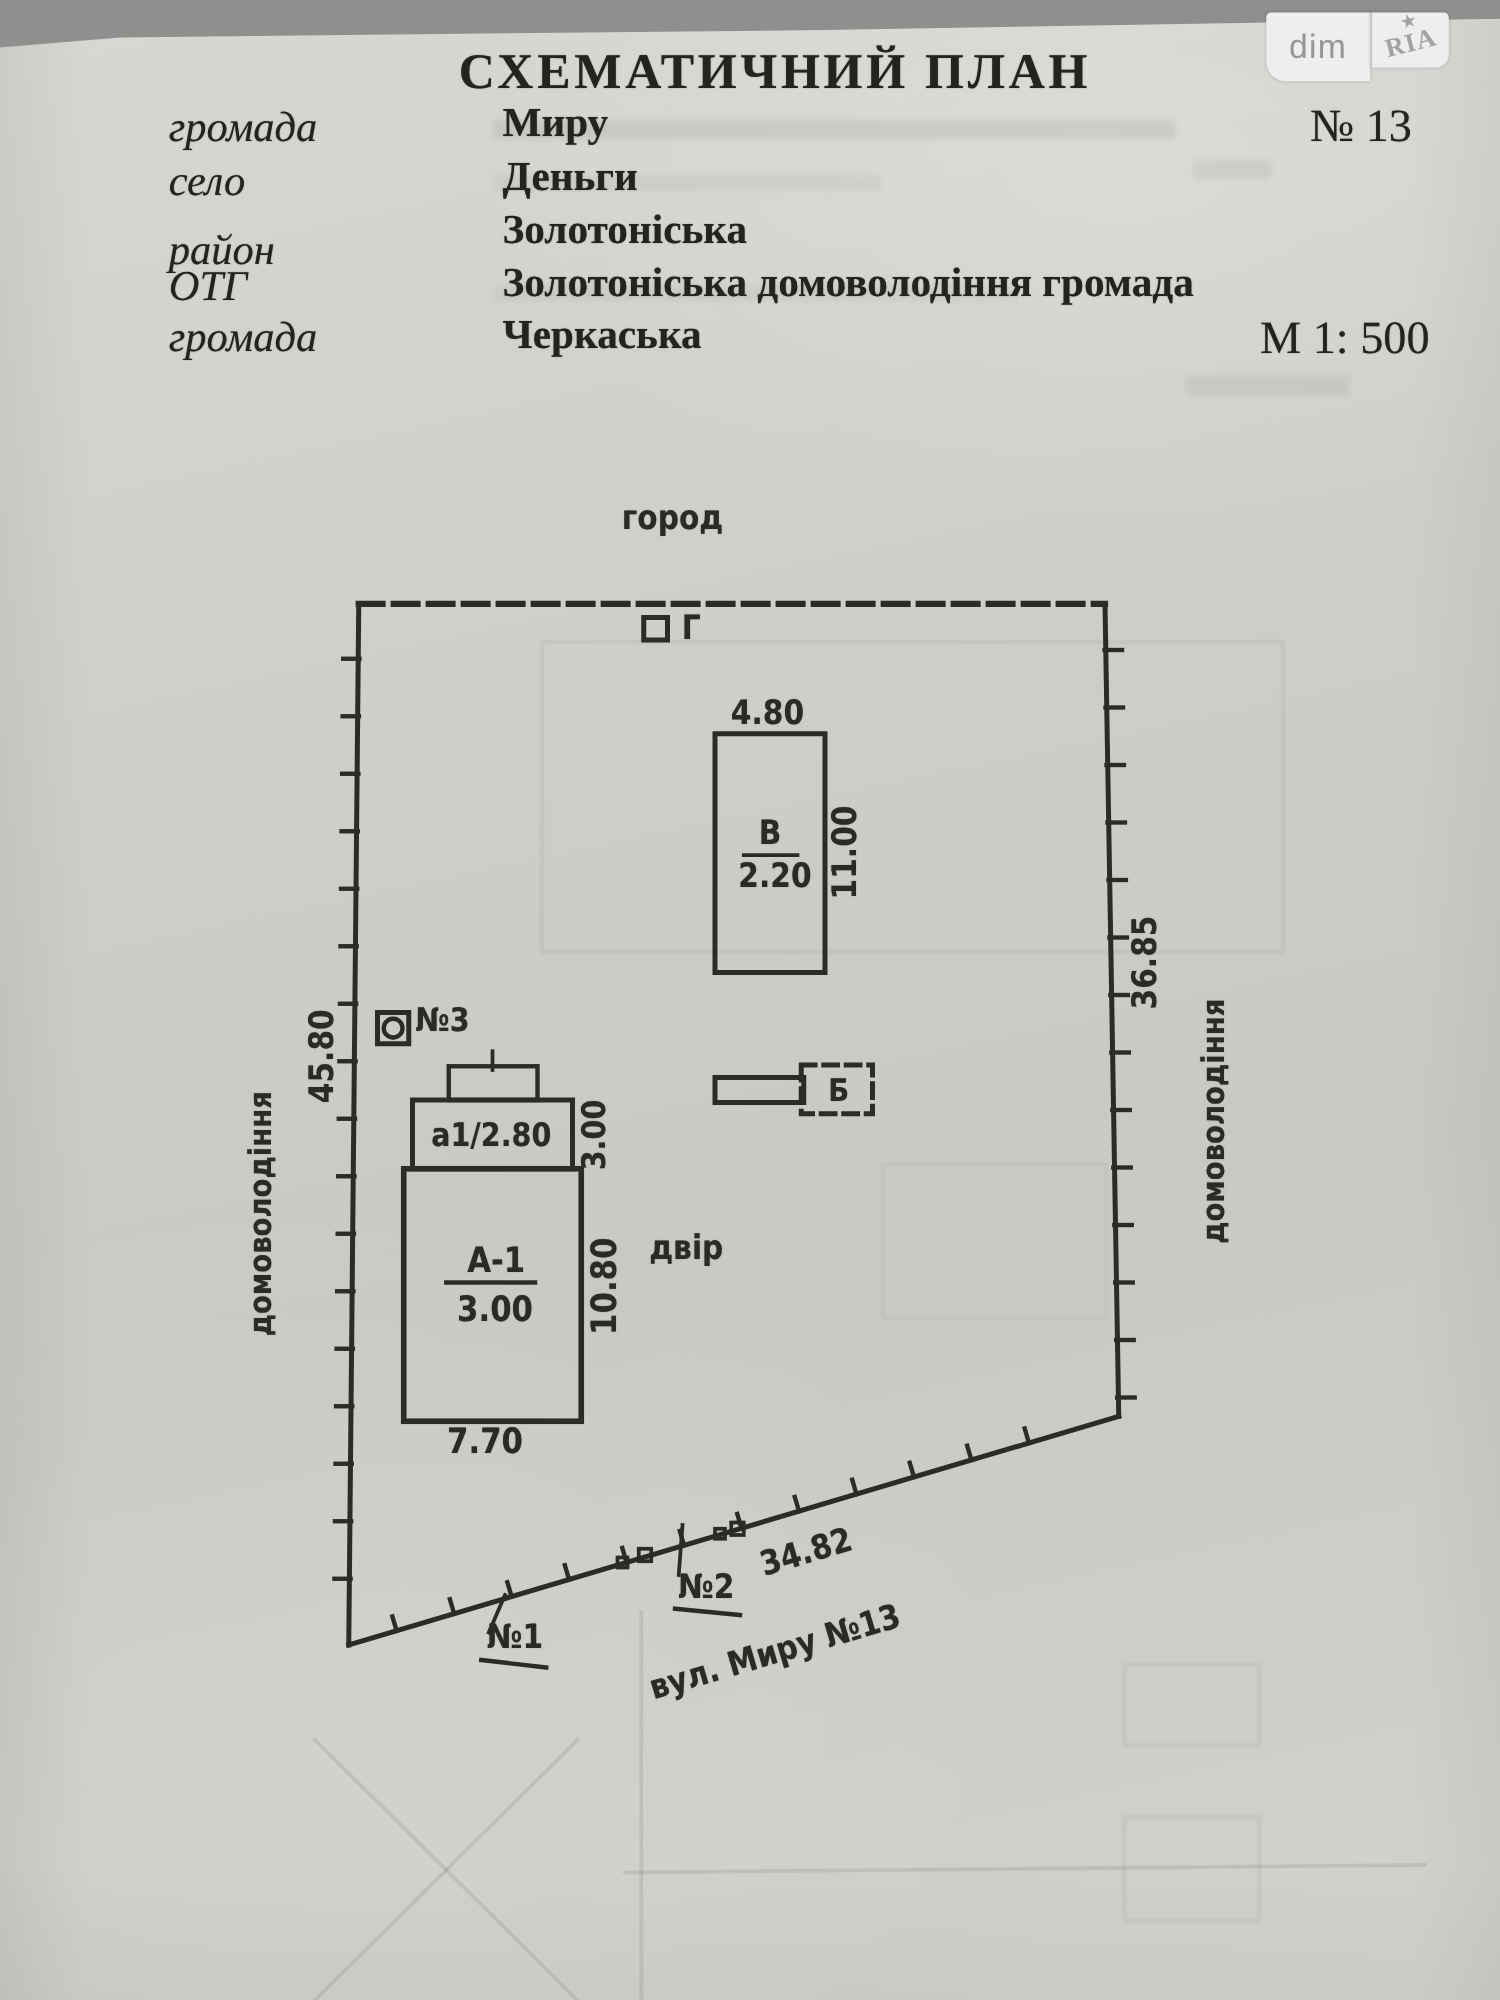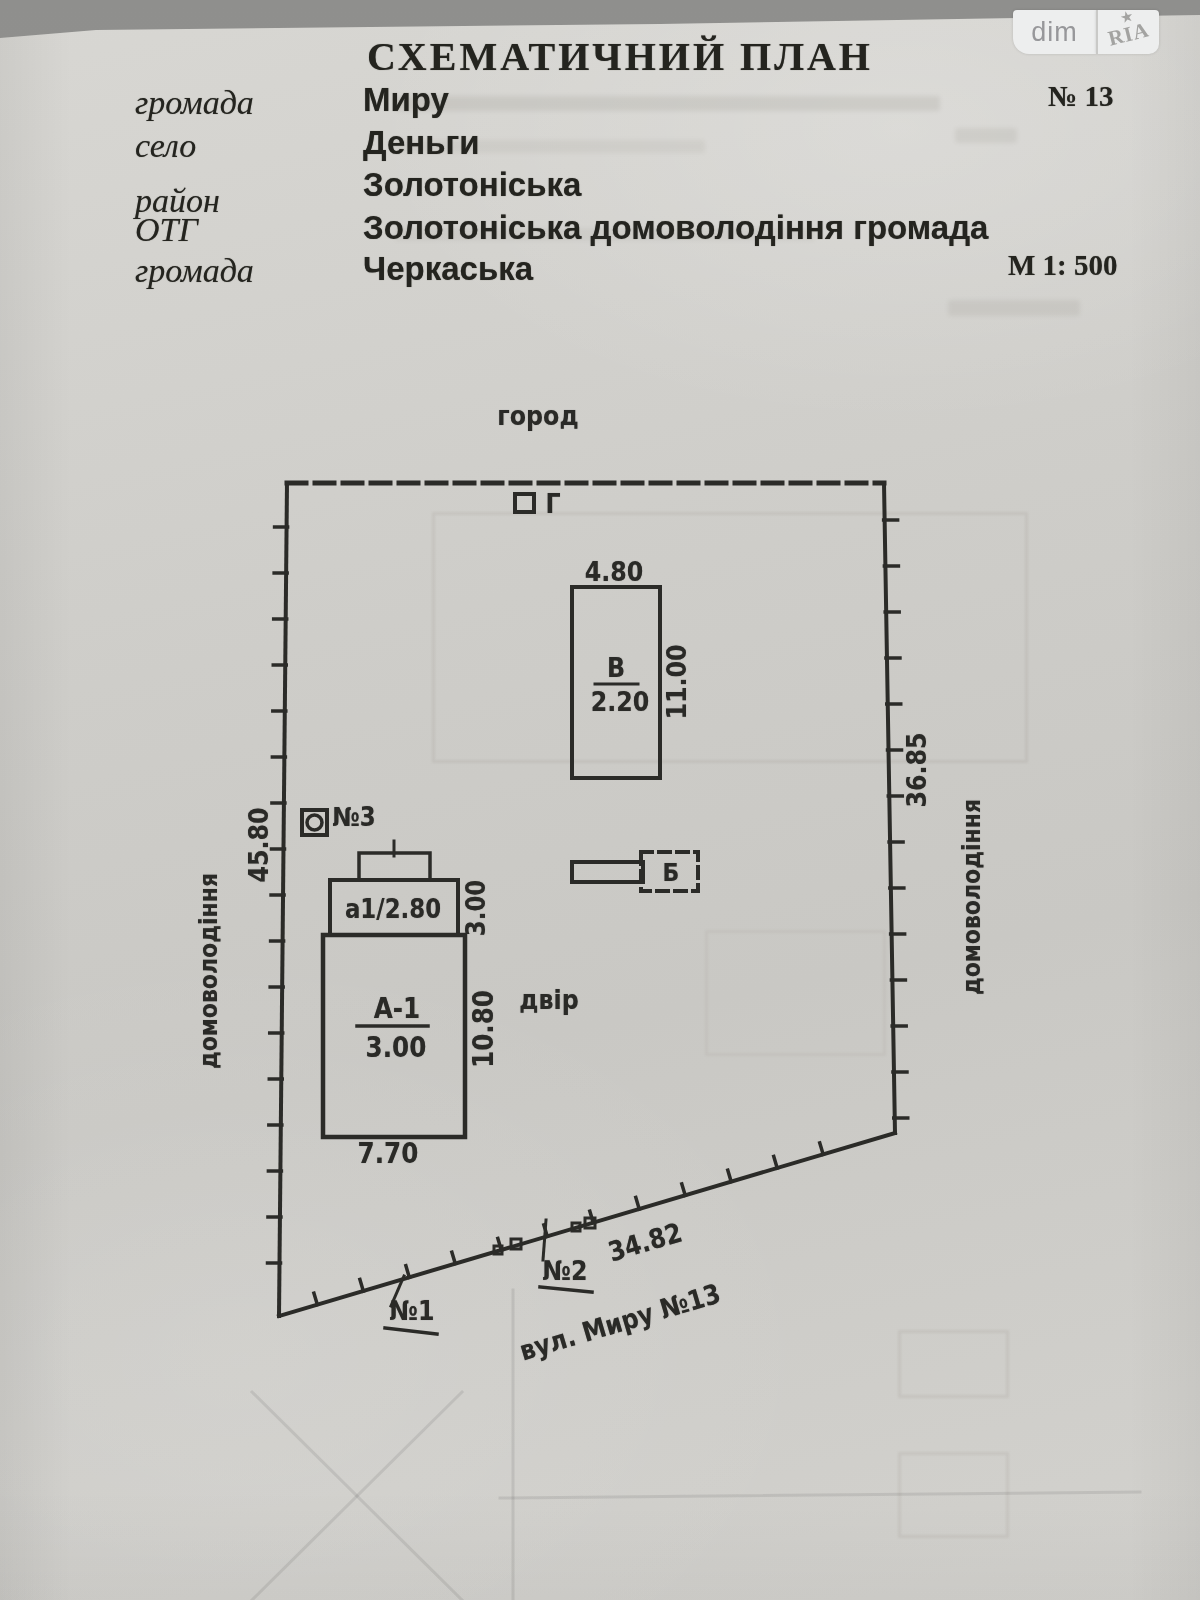--- a/index.html
+++ b/index.html
@@ -20,42 +20,42 @@
   .paper::after{ 
     content:"";position:absolute;inset:0;
     background:
       linear-gradient(90deg, rgba(0,0,0,.05) 0%, rgba(0,0,0,0) 6%, rgba(0,0,0,0) 94%, rgba(0,0,0,.04) 100%),
       linear-gradient(0deg, rgba(0,0,0,.035) 0%, rgba(0,0,0,0) 7%);
   }
   
   .logo{position:absolute;left:1013px;top:10px;width:146px;height:44px;display:flex;}
   .logo .pane{background:#edeeee;box-shadow:0 0 3px rgba(0,0,0,.15);}
   .logo .dim{
-    width:84px;height:44px;border-radius:4px 0 0 16px;
+    width:84px;height:55px;border-radius:4px 0 0 16px;
     display:flex;align-items:center;justify-content:center;
     color:#97979a;font-size:27px;font-weight:500;letter-spacing:1px;
   }
   .logo .ria{
     width:62px;height:44px;border-left:2px solid #c9c9c7;border-radius:0 4px 10px 0;
     position:relative;color:#a3a3a1;
   }
   .logo .ria .txt{
     position:absolute;left:10px;top:12px;font-family:"Liberation Serif",serif;
     font-weight:bold;font-size:21px;letter-spacing:1px;transform:rotate(-14deg);
   }
   .logo .ria .star{position:absolute;left:22px;top:-2px;font-size:15px;transform:rotate(-14deg);}
   
   .ink{color:#24241f;text-shadow:0 0 1px rgba(40,40,35,.55);}
   .title{
     position:absolute;left:0;top:33px;width:1240px;text-align:center;
     font-family:"Liberation Serif",serif;font-weight:bold;font-size:40px;letter-spacing:3px;
   }
   .hlabel{position:absolute;left:135px;font-family:"Liberation Serif",serif;font-style:italic;font-size:34px;}
-  .hvalue{position:absolute;left:363px;font-family:Liberation Sans, sans-serif;font-weight:bold;font-size:33px;}
-  .hextra{position:absolute;font-family:"Liberation Serif",serif;font-size:29px;font-weight:bold;}
+  .hvalue{position:absolute;left:402px;font-family:Liberation Serif, serif;font-weight:bold;font-size:33px;}
+  .hextra{position:absolute;font-family:"Liberation Serif",serif;font-size:37px;}
   
   .pl{
     position:absolute;font-family:"DejaVu Sans",sans-serif;font-weight:bold;
     color:#2a2a27;text-shadow:0 0 1px rgba(42,42,39,.45);
     transform:translate(-50%,-50%) scaleX(.88);white-space:nowrap;
   }
   .rot90{transform:translate(-50%,-50%) rotate(-90deg) scaleX(.88);}
   .rotst{transform:translate(-50%,-50%) rotate(-16.5deg) scaleX(.88);}
   
   .ghost{position:absolute;background:#6e6a5e;border-radius:3px;filter:blur(2px);}

